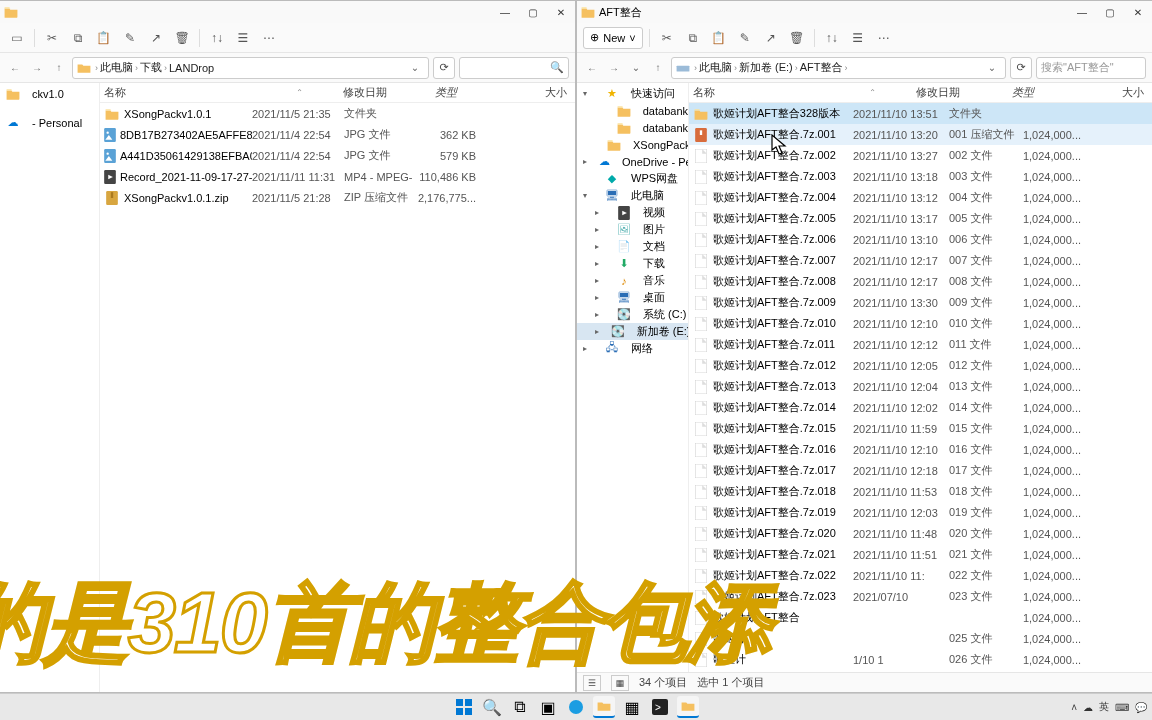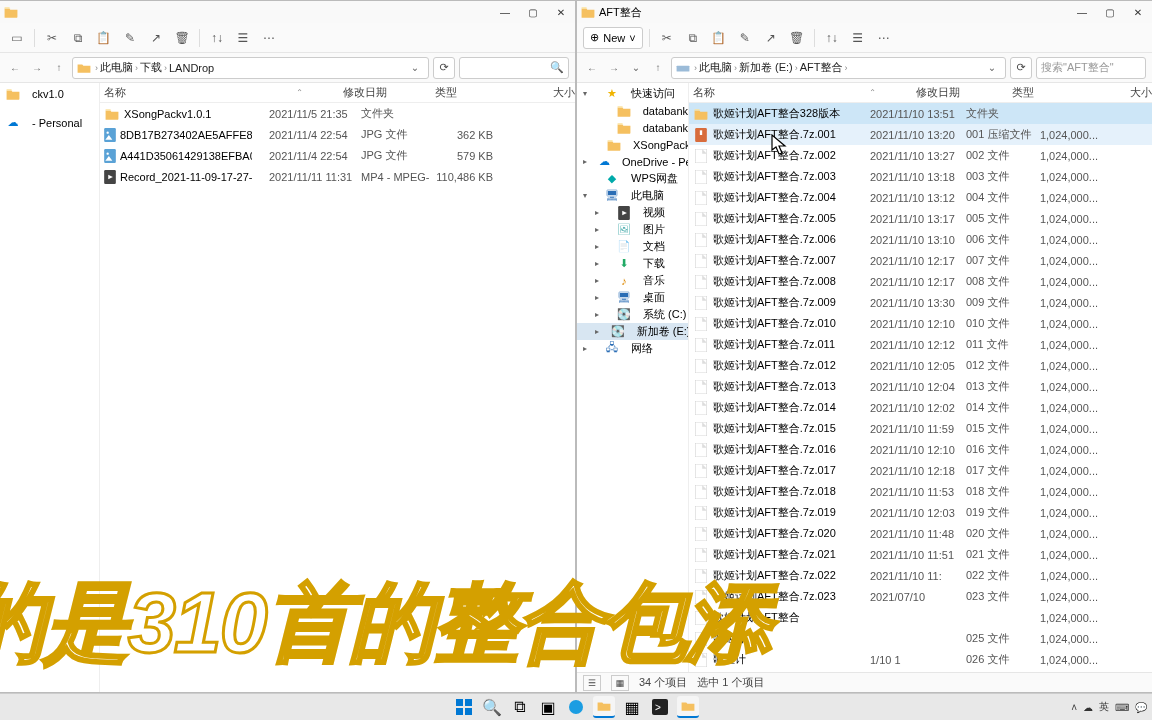--- a/index.html
+++ b/index.html
@@ -38,34 +38,34 @@
 .nav-item.indent1 { padding-left:18px; }
 .nav .chev { width:10px; font-size:8px; color:#666; }
 .nav .nicon { width:14px; height:12px; display:inline-flex; align-items:center; justify-content:center; }
 
 .filepane { flex:1; display:flex; flex-direction:column; overflow:hidden; }
 .colhead { height:20px; display:flex; align-items:center; font-size:11px; color:#444; border-bottom:1px solid #eee; padding-left:4px; }
 .col-name { width:152px; }
 .win-right .col-name { width:160px; }
 .col-date { width:92px; }
 .win-right .col-date { width:96px; }
-.col-type { width:68px; }
+.col-type { width:68px;font-style:italic; }
 .win-right .col-type { width:68px; }
-.col-size { width:72px; text-align:right; }
+.col-size { width:72px; text-align:right; padding-right:8px; }
 .win-right .col-size { width:72px; }
 .sort-ind { font-size:8px; color:#888; margin-left:auto; margin-right:40px; }
 
 .filelist { flex:1; overflow-y:auto; font-size:11px; }
 .row { height:21px; display:flex; align-items:center; padding-left:4px; }
 .row.sel { background:#cde6f7; }
 .row.hov { background:#e5f1fb; }
 .ficon { width:16px; height:16px; margin-right:4px; display:inline-flex; align-items:center; justify-content:center; font-size:11px; }
 .cell-name { width:148px; overflow:hidden; text-overflow:ellipsis; white-space:nowrap; display:flex; align-items:center; }
 .win-right .cell-name { width:160px; }
-.cell-date { width:92px; color:#555; white-space:nowrap; overflow:hidden;margin-left:17px; }
+.cell-date { width:92px; color:#555; white-space:nowrap; overflow:hidden; }
 .win-right .cell-date { width:96px; }
 .cell-type { width:68px; color:#555; white-space:nowrap; overflow:hidden; }
 .cell-size { width:72px; text-align:right; padding-right:8px; color:#555; }
 
 .statusbar { height:20px; border-top:1px solid #e6e6e6; display:flex; align-items:center; font-size:11px; color:#444; padding:0 6px; gap:10px; background:#fafafa; }
 .view-btn { width:18px; height:16px; border:1px solid #ccc; display:flex; align-items:center; justify-content:center; font-size:9px; }
 
 .taskbar { position:absolute; bottom:0; left:0; width:1152px; height:27px; background:#e8e8e8; border-top:1px solid #ccc; display:flex; align-items:center; }
 .taskbar-center { margin:0 auto; display:flex; gap:6px; align-items:center; }
 .tb-icon { width:22px; height:22px; display:flex; align-items:center; justify-content:center; border-radius:3px; }
@@ -209,20 +209,34 @@
                 <svg class="file-svg" viewBox="0 0 20 24">
                   <rect width="20" height="24" rx="2" fill="#444"></rect>
                   <path d="M7 8 L15 12 L7 16z" fill="#fff"></path>
                 </svg>
               </span>
               <span>Record_2021-11-09-17-27-01.mp4</span>
             </span>
             <span class="cell-date">2021/11/11 11:31</span>
             <span class="cell-type">MP4 - MPEG-4...</span>
             <span class="cell-size">110,486 KB</span>
+          </div>
+          <div class="row">
+            <span class="cell-name">
+              <span class="ficon">
+                <svg class="file-svg" viewBox="0 0 20 24">
+                  <rect width="20" height="24" rx="2" fill="#d8a640"></rect>
+                  <rect x="8" y="2" width="4" height="10" fill="#aa7a20"></rect>
+                </svg>
+              </span>
+              <span>XSongPackv1.0.1.zip</span>
+            </span>
+            <span class="cell-date">2021/11/5 21:28</span>
+            <span class="cell-type">ZIP 压缩文件</span>
+            <span class="cell-size">2,176,775...</span>
           </div>
         </div>
     </div>
   </div>
 </div>
 
 <div class="window win-right">
   <div class="titlebar">
     <span class="icon">
         <svg class="folder-svg" viewBox="0 0 24 20">

